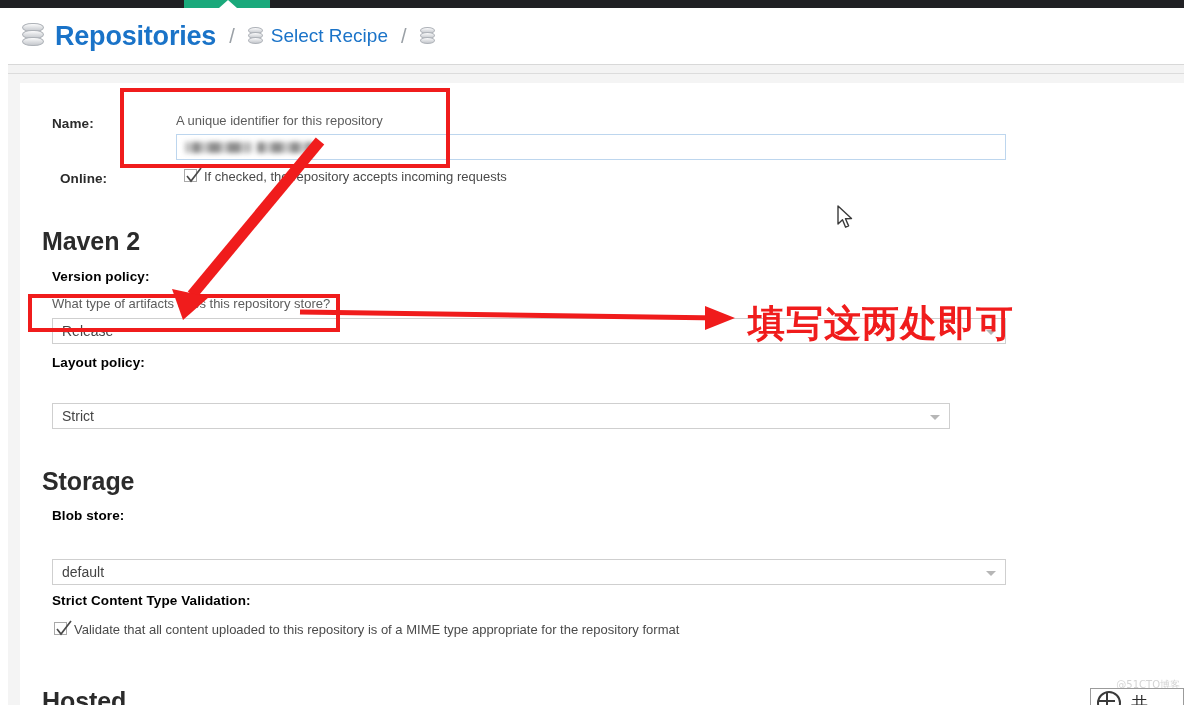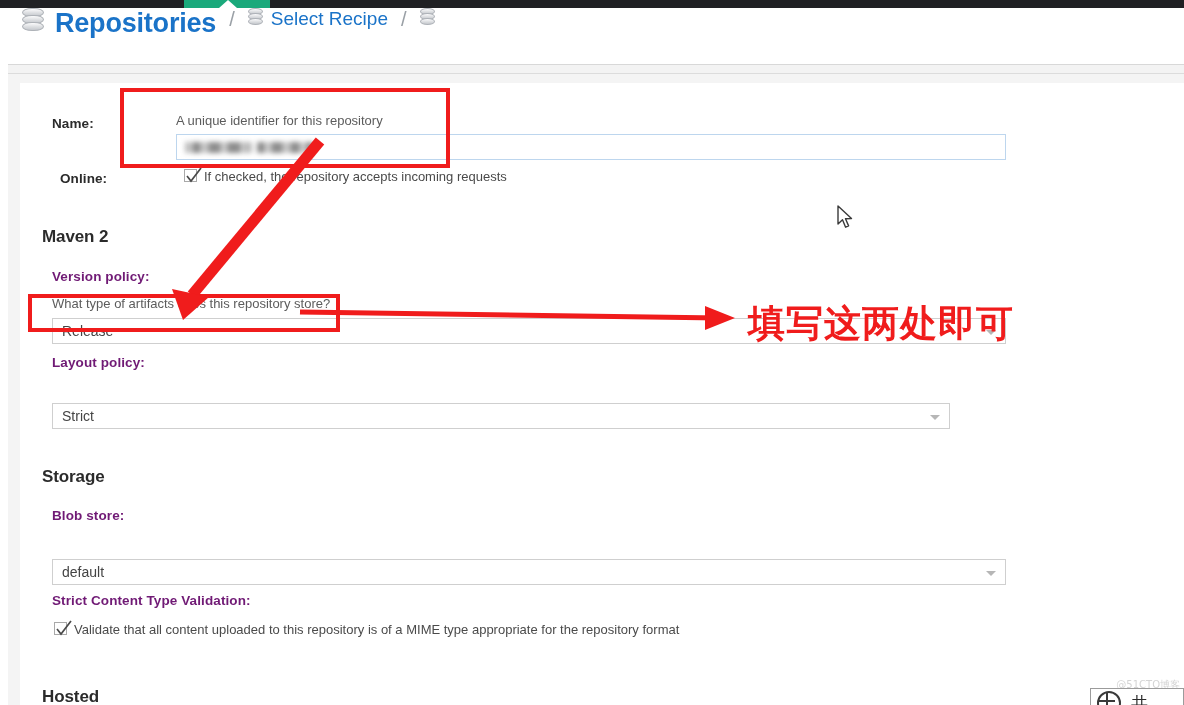--- a/index.html
+++ b/index.html
@@ -52,20 +52,21 @@
   }
 
   
   .breadcrumb-bar {
     position: absolute;
     top: 0; left: 8px;
     width: 1176px;
     height: 56px;
     background: #ffffff;
     display: flex;
+    align-items: center;
     padding-left: 14px;
     box-sizing: border-box;
   }
   .db-icon {
     display: inline-block;
     width: 22px;
     height: 26px;
     position: relative;
     flex: 0 0 auto;
   }
@@ -157,21 +158,21 @@
   }
   .fld-help {
     position: absolute;
     font-size: 13px;
     color: #5c5c5c;
   }
   .fld-label-block {
     position: absolute;
     font-size: 13.5px;
     font-weight: bold;
-    color: #701a75;
+    color: #000000;
     letter-spacing: 0.1px;
   }
   .text-input {
     position: absolute;
     box-sizing: border-box;
     border: 1px solid #bdd6ee;
     background: #ffffff;
     height: 26px;
     font-size: 14px;
     color: #3c3c3c;
@@ -193,21 +194,21 @@
     position: absolute;
     right: 9px;
     top: 11px;
     width: 0; height: 0;
     border-left: 5px solid transparent;
     border-right: 5px solid transparent;
     border-top: 5px solid #b6b6b6;
   }
   .section-head {
     position: absolute;
-    font-size: 17px;
+    font-size: 25px;
     font-weight: bold;
     color: #2b2b2b;
     letter-spacing: -0.1px;
   }
   .chk {
     position: absolute;
     width: 13px; height: 13px;
     box-sizing: border-box;
     border: 1px solid #a9a9a9;
     background: #fff;

